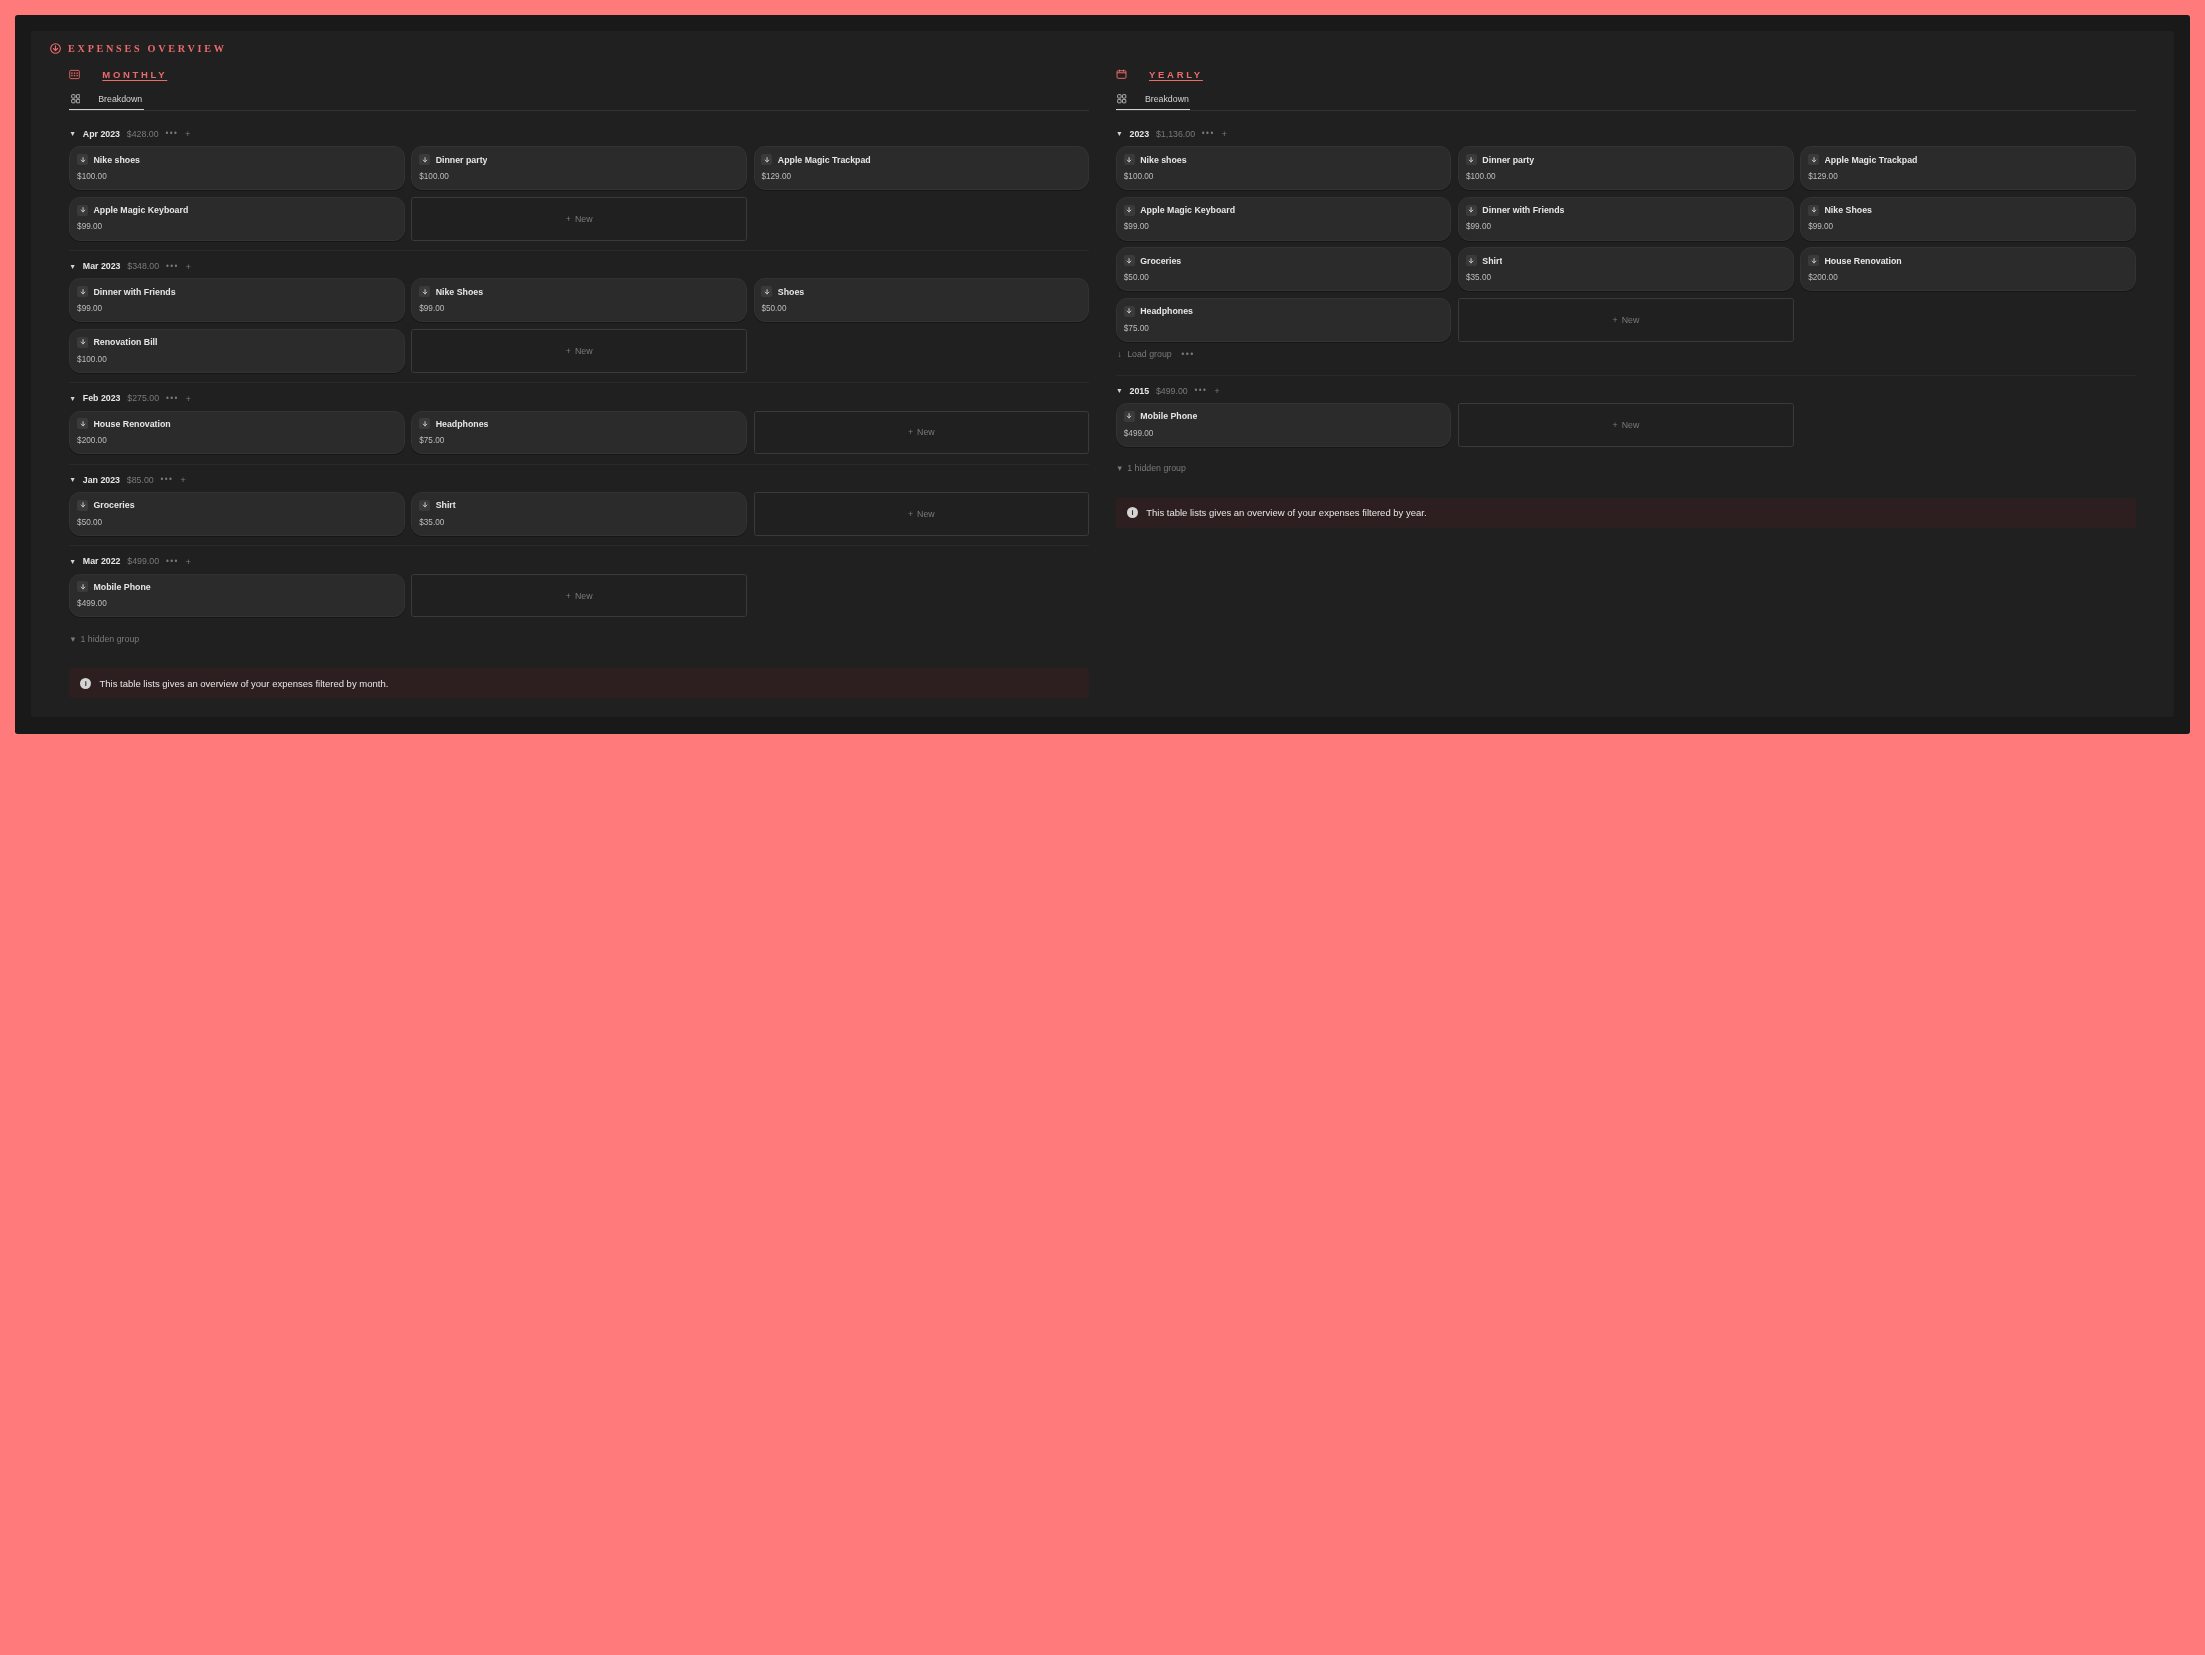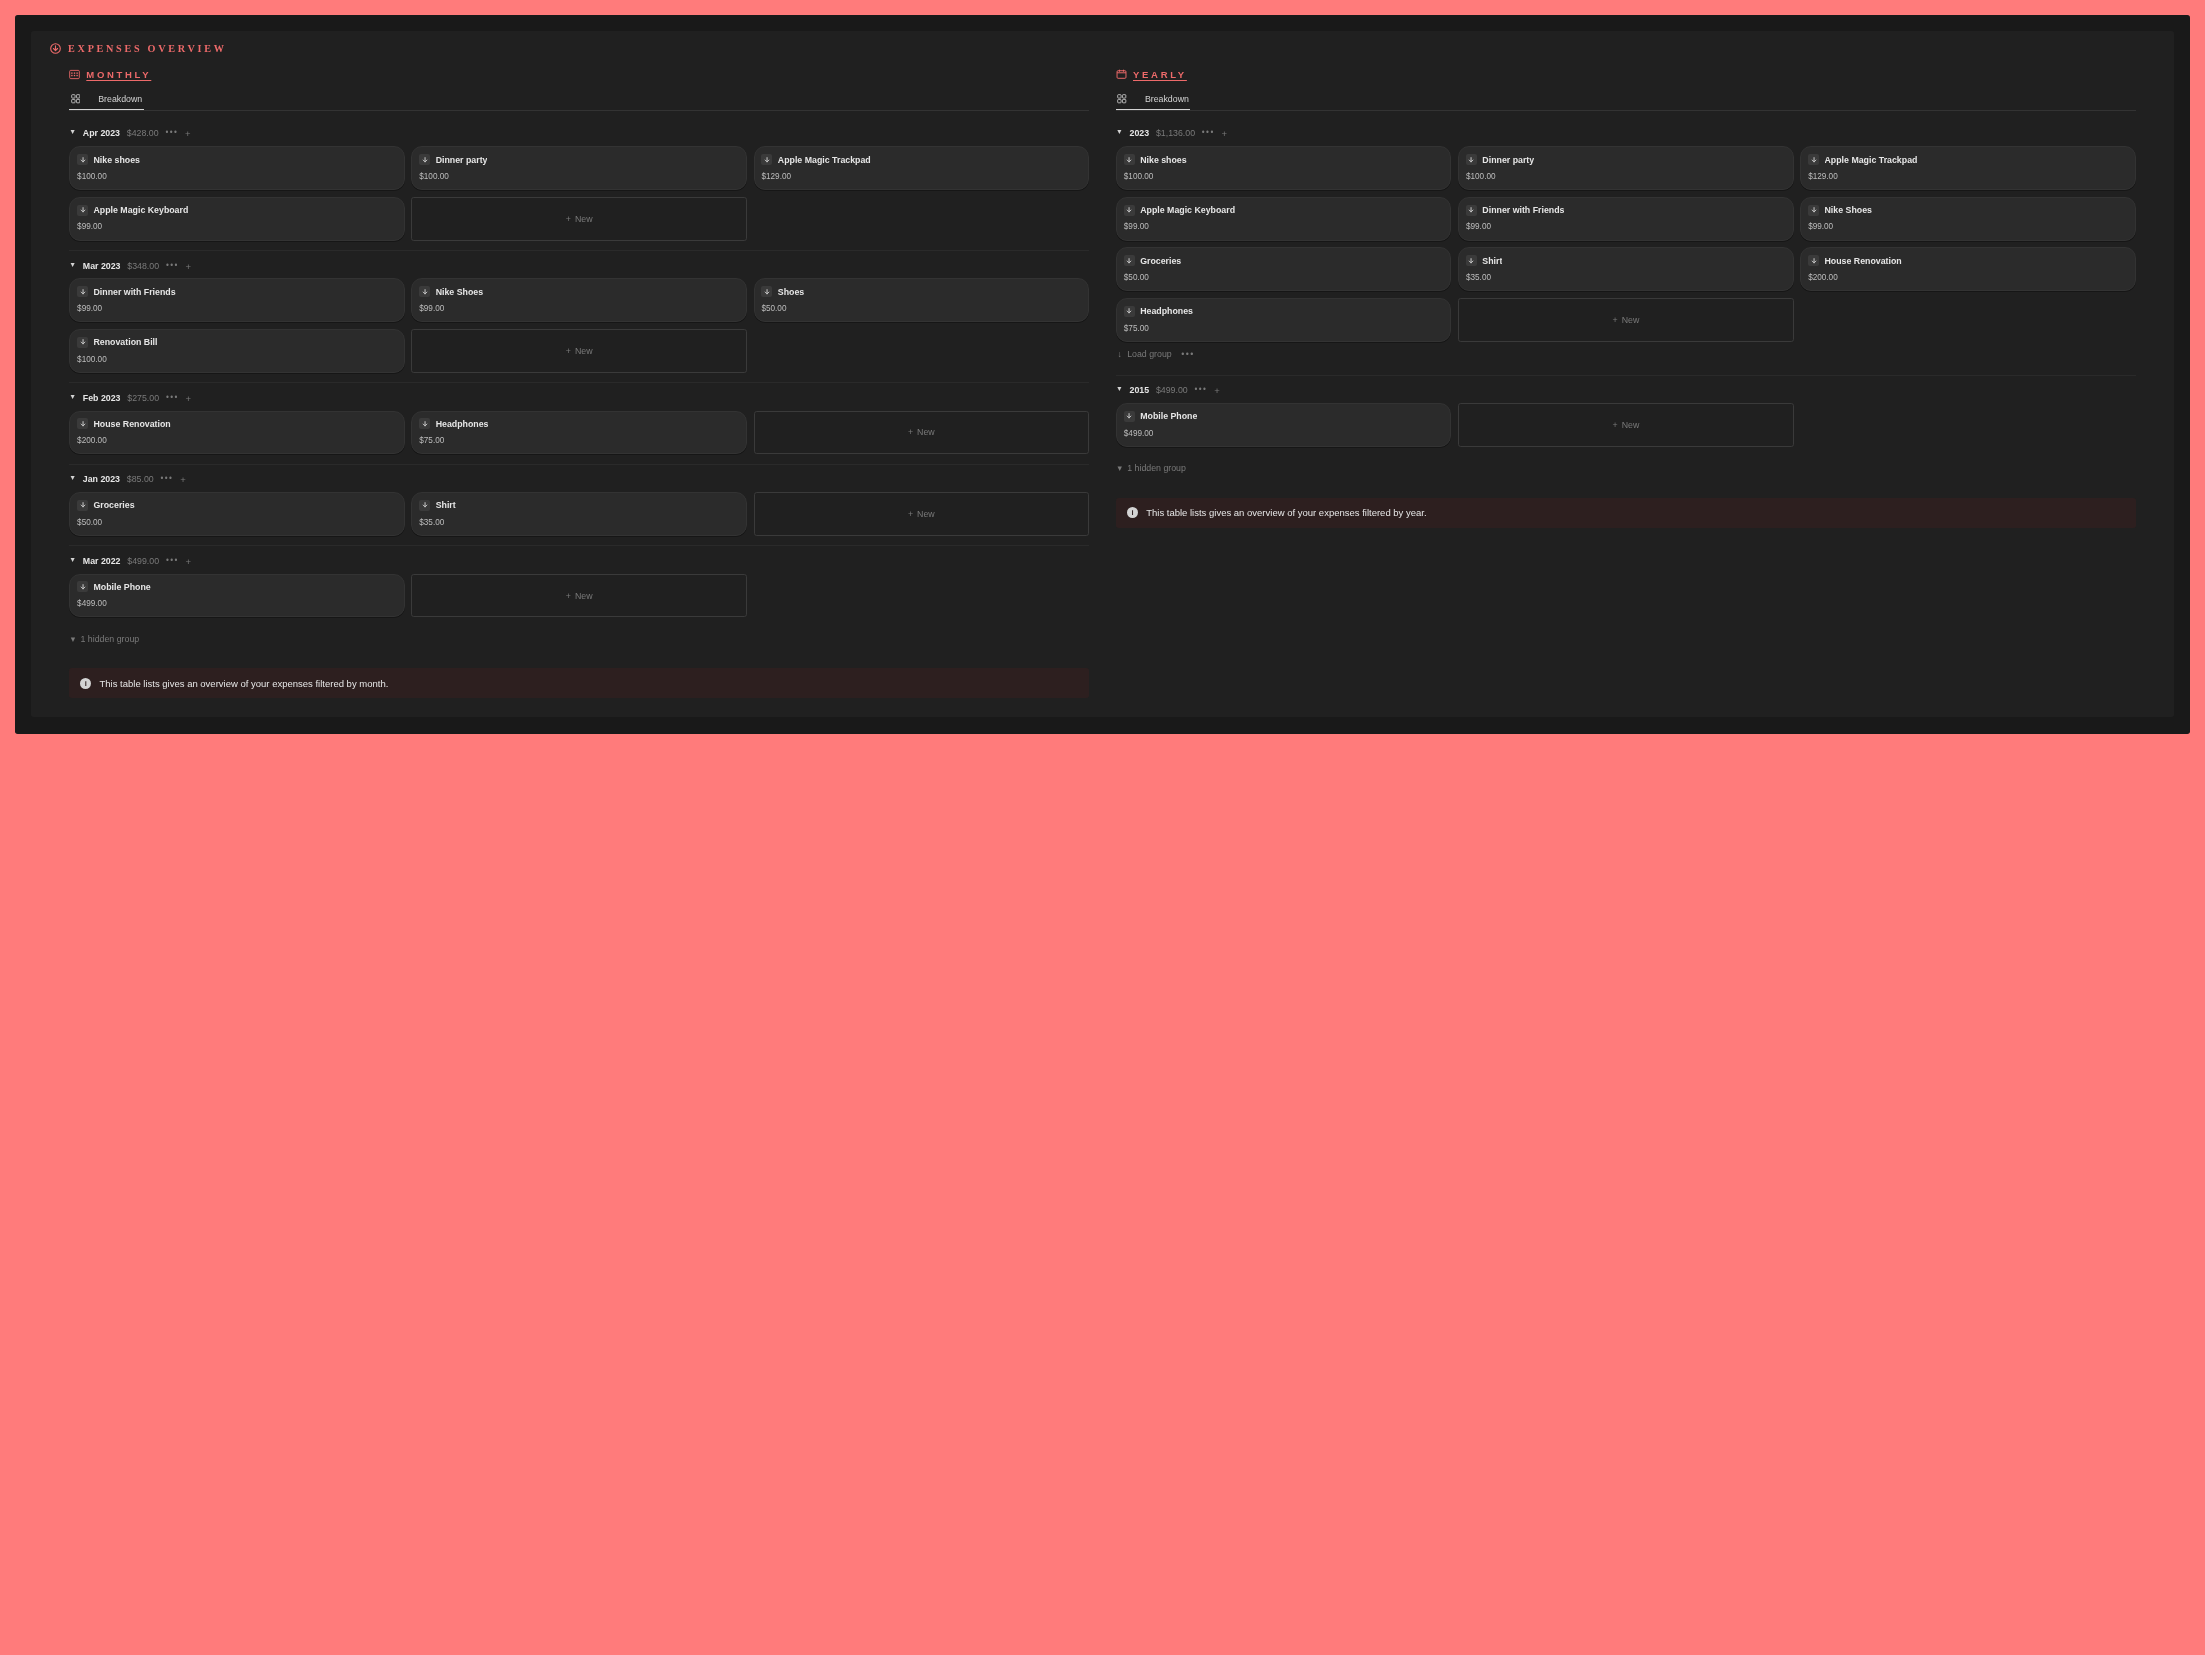--- a/index.html
+++ b/index.html
@@ -38,21 +38,21 @@
 }
 .columns {
   display: flex;
   gap: 27px;
   padding: 0 19px;
 }
 .column { flex: 1; min-width: 0; }
 .section-title {
   display: flex;
   align-items: flex-start;
-  gap: 6px;
+  gap: 22px;
   color: #ed6a6a;
   font-weight: 700;
   letter-spacing: 2.7px;
   font-size: 9.5px;
   text-decoration: underline;
   text-underline-offset: 2px;
   margin-bottom: 9.5px;
 }
 .tabbar {
   display: flex;
@@ -70,20 +70,21 @@
   border-bottom: 1.4px solid #d4d4d4;
   margin-bottom: -0.7px;
 }
 .group {
   border-bottom: 0.7px solid #2a2a2a;
   padding: 6.8px 0 9.5px 0;
 }
 .group:last-of-type { border-bottom: none; }
 .group-header {
   display: flex;
+  align-items: center;
   gap: 6.8px;
   font-size: 8.8px;
   padding: 2.7px 0 6.8px 0;
 }
 .group-header .caret { color: #d4d4d4; font-size: 6.8px; }
 .group-header .label { color: #e6e6e6; font-weight: 600; }
 .group-header .total { color: #7a7a7a; }
 .group-header .dots { color: #7a7a7a; letter-spacing: 1.4px; font-size: 8.2px; cursor: pointer; }
 .group-header .plus { color: #7a7a7a; font-size: 9.5px; cursor: pointer; }
 .cards {

